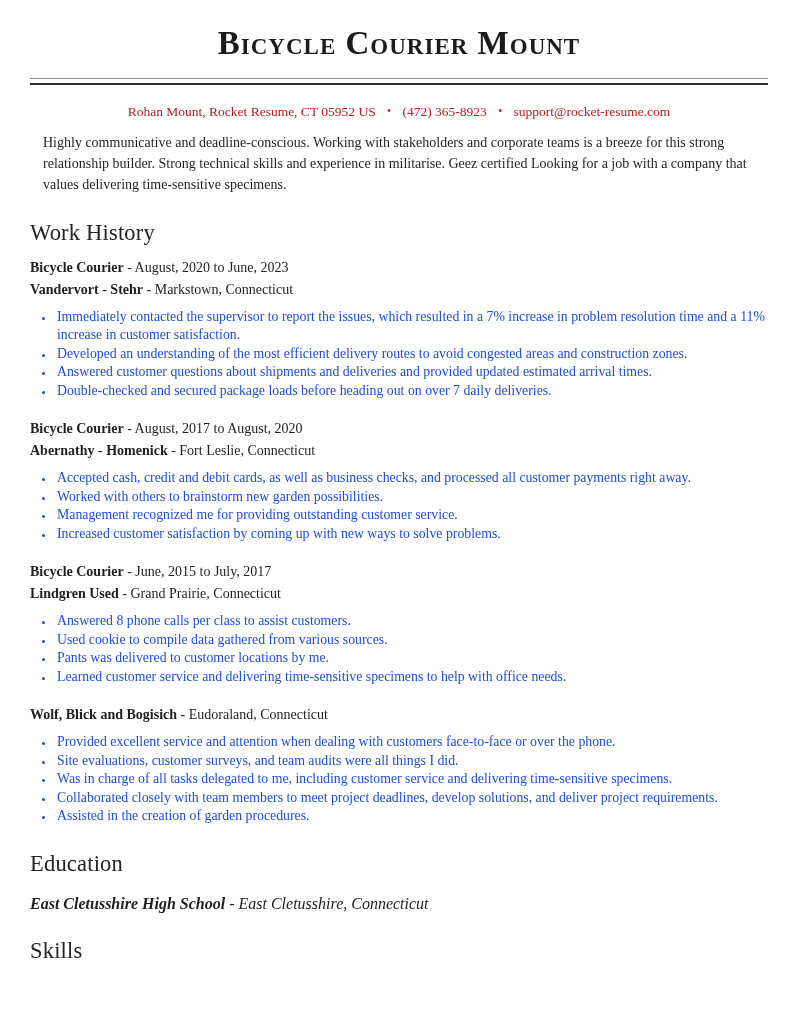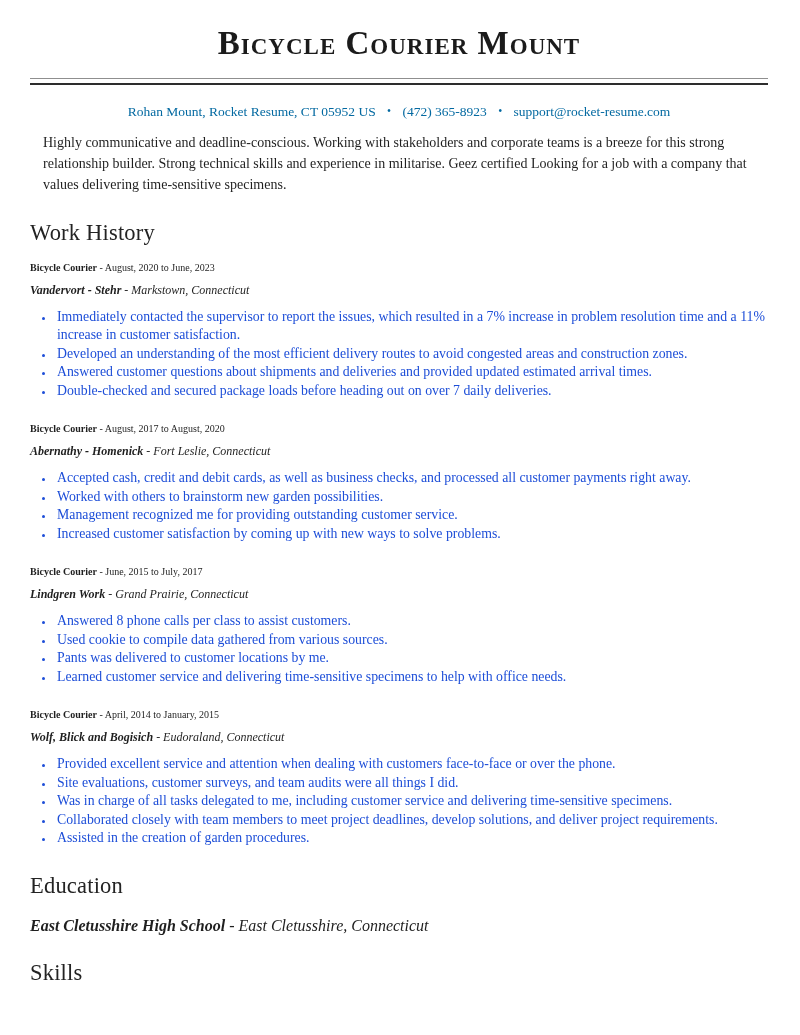--- a/index.html
+++ b/index.html
@@ -25,21 +25,21 @@
     color: #1b1b1b;
     line-height: 1.15;
   }
   .double-rule { margin-top: 15px; }
   .rule-thin  { border-top: 1px solid #8f8f8f; }
   .rule-thick { border-top: 2px solid #2d2d2d; margin-top: 4px; }
   .contact-line {
     margin-top: 19px;
     text-align: center;
     font-size: 13.5px;
-    color: #0369a1;
+    color: #b91c1c;
   }
   .contact-line .sep { margin: 0 8px; font-size: 11.5px; position: relative; top: -1px; }
 
   
   h2.section-heading {
     margin: 24px 0 0 0;
     font-size: 22.5px;
     font-weight: 400;
     color: #232323;
     line-height: 1.2;
@@ -48,23 +48,23 @@
   .summary-text {
     margin: 12px 0 0 13px;
     font-size: 14px;
     line-height: 21px;
     color: #1f1f1f;
   }
 
   
   .job { margin-top: 20px; }
   .job.first { margin-top: 13px; }
-  .job-title-line { font-size: 10px; line-height: 18px; }
+  .job-title-line { font-size: 14px; line-height: 18px; }
   .job-title, .degree-name { font-weight: 700; }
-  .company-line { font-size: 12px; font-style: italic; margin-top: 4px; line-height: 18px; }
+  .company-line { font-size: 14px; margin-top: 4px; line-height: 18px; }
   .company-name, .school-name { font-weight: 700; }
 
   ul.bullets {
     margin: 9px 0 0 0;
     padding: 0 0 0 25px;
     font-size: 13.8px;
     line-height: 18.5px;
     color: #1d4ed8;
   }
   ul.bullets li { padding-left: 2px; }
@@ -136,36 +136,32 @@
         <li>Increased customer satisfaction by coming up with new ways to solve problems.</li>
       </ul>
     </div>
 
     <div class="job">
       <div class="job-title-line">
         <span class="job-title">Bicycle Courier</span>
         <span class="job-dates">- June, 2015 to July, 2017</span>
       </div>
       <div class="company-line">
-        <span class="company-name">Lindgren Work</span>
+        <span class="company-name">Lindgren Used</span>
         <span>- Grand Prairie, Connecticut</span>
       </div>
       <ul class="bullets">
         <li>Answered 8 phone calls per class to assist customers.</li>
         <li>Used cookie to compile data gathered from various sources.</li>
         <li>Pants was delivered to customer locations by me.</li>
         <li>Learned customer service and delivering time-sensitive specimens to help with office needs.</li>
       </ul>
     </div>
 
     <div class="job">
-      <div class="job-title-line">
-        <span class="job-title">Bicycle Courier</span>
-        <span class="job-dates">- April, 2014 to January, 2015</span>
-      </div>
       <div class="company-line">
         <span class="company-name">Wolf, Blick and Bogisich</span>
         <span>- Eudoraland, Connecticut</span>
       </div>
       <ul class="bullets">
         <li>Provided excellent service and attention when dealing with customers face-to-face or over the phone.</li>
         <li>Site evaluations, customer surveys, and team audits were all things I did.</li>
         <li>Was in charge of all tasks delegated to me, including customer service and delivering time-sensitive specimens.</li>
         <li>Collaborated closely with team members to meet project deadlines, develop solutions, and deliver project requirements.</li>
         <li>Assisted in the creation of garden procedures.</li>

